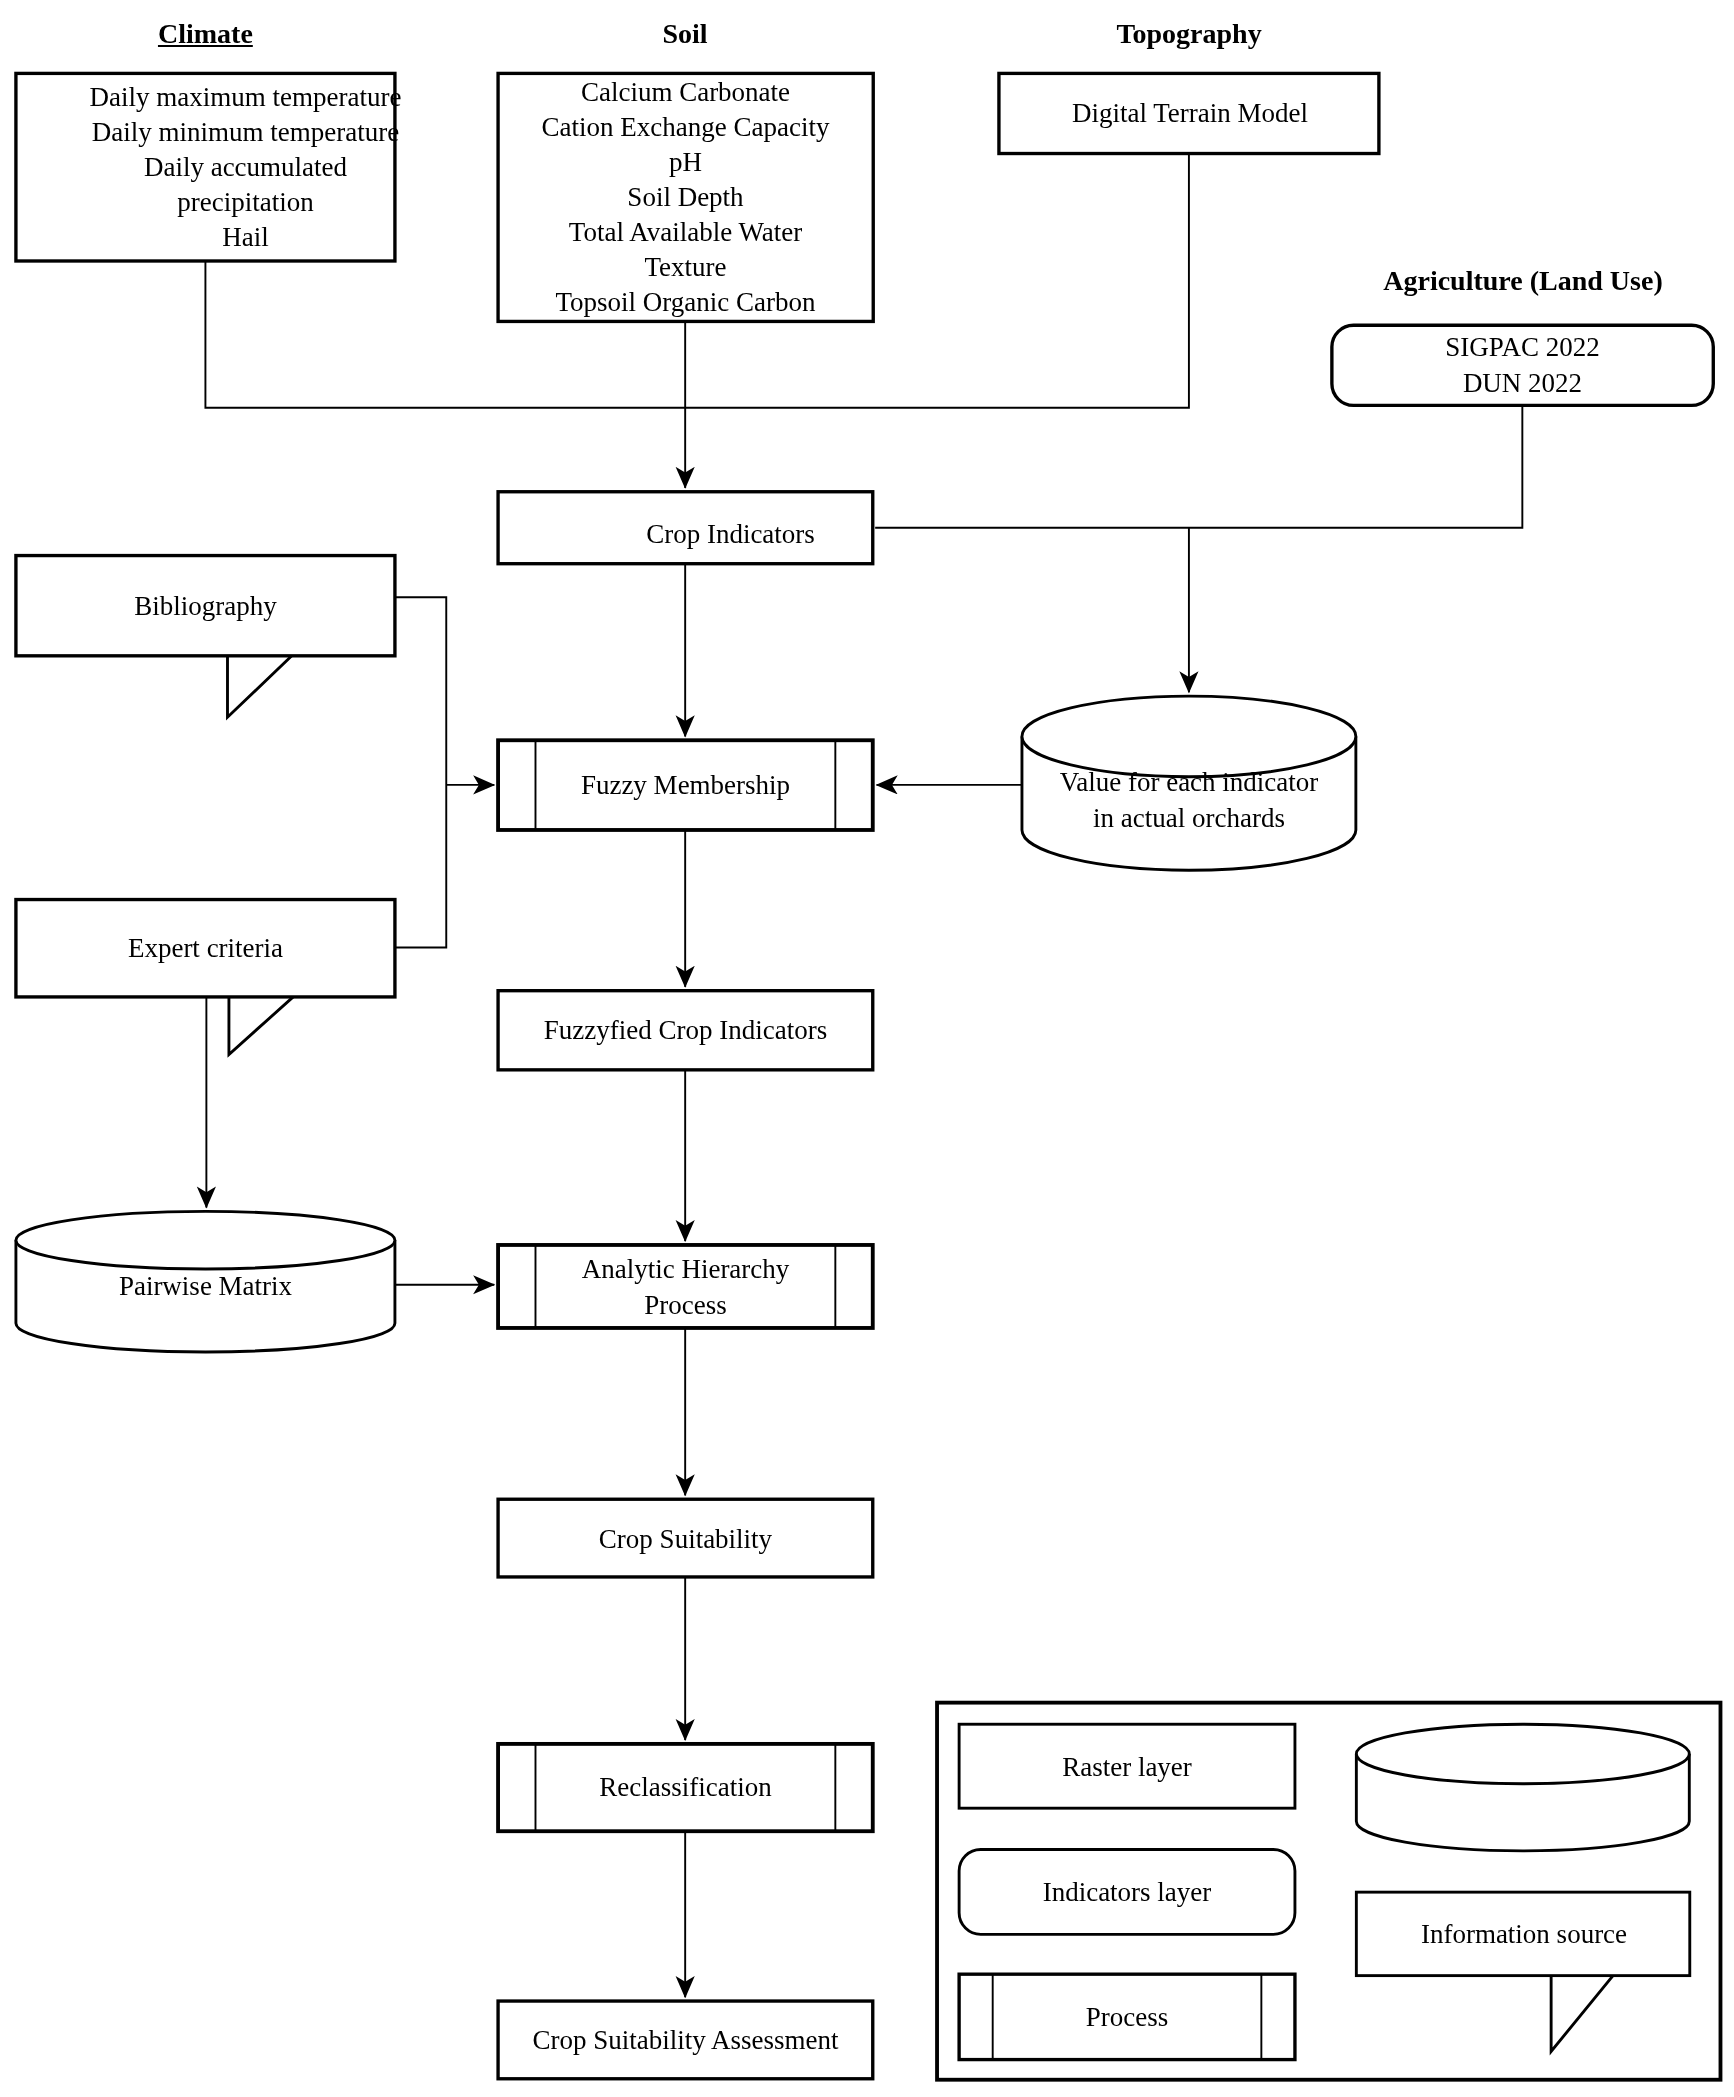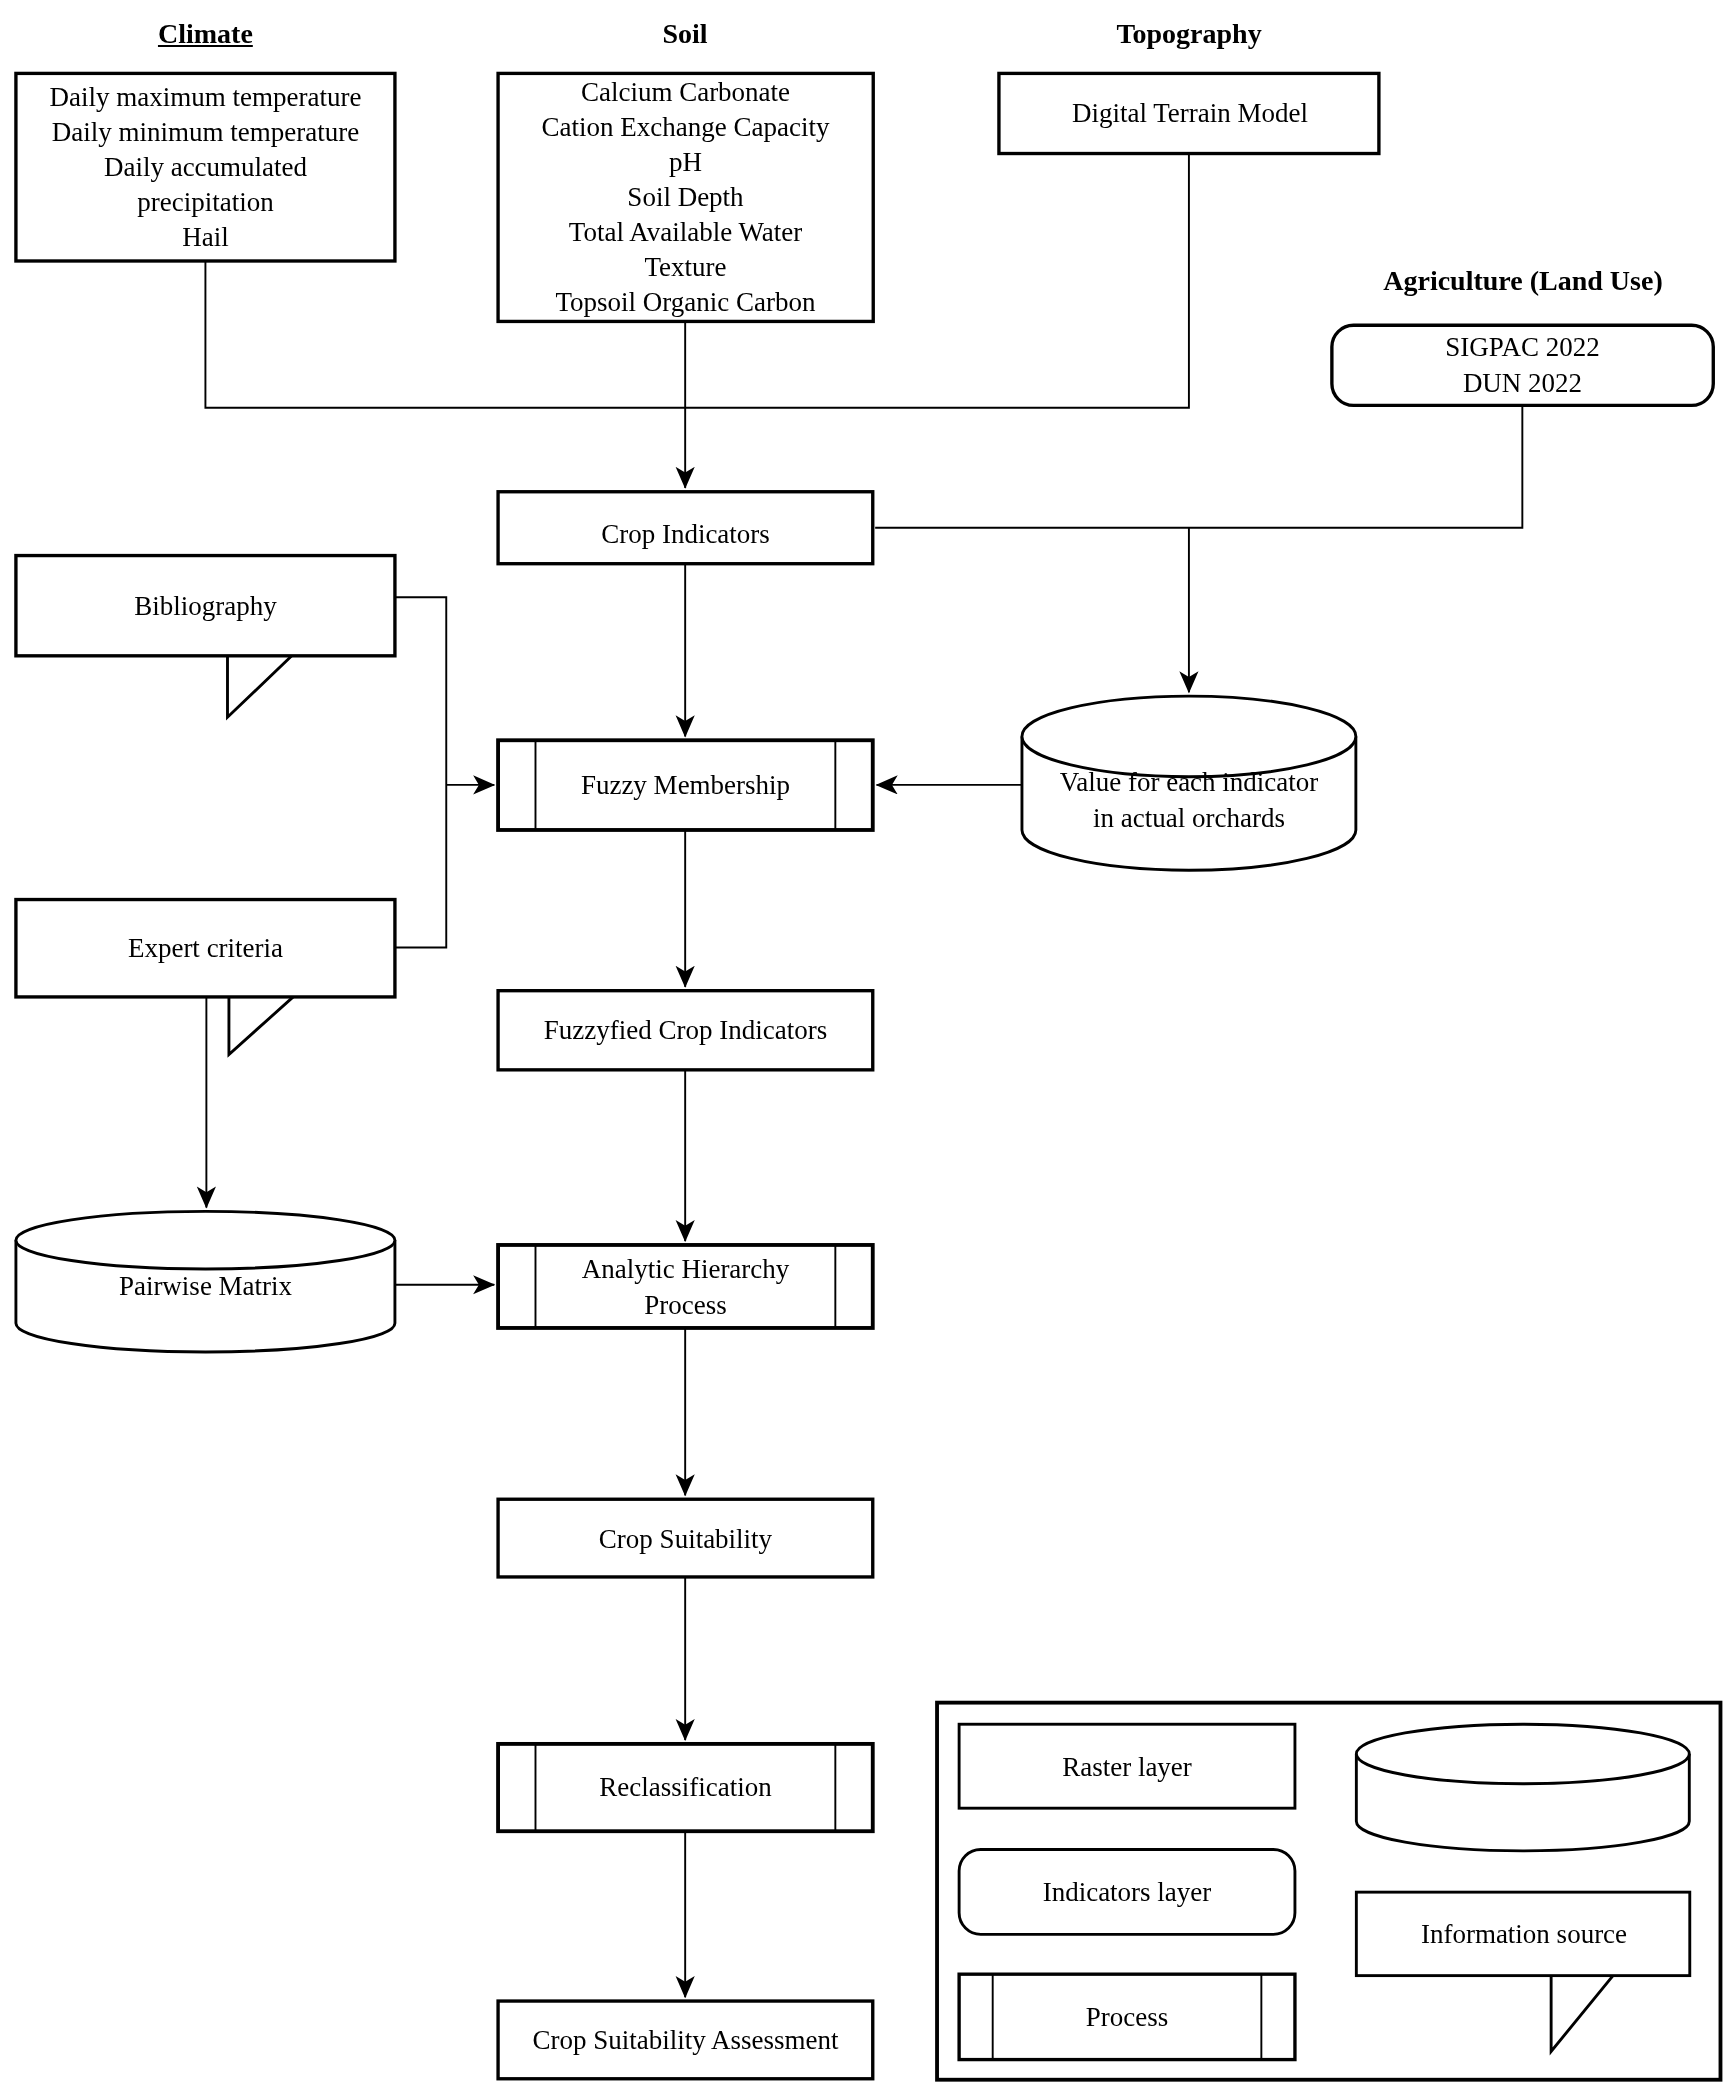--- a/index.html
+++ b/index.html
@@ -107,36 +107,36 @@
       <line x1="2069" y1="4115" x2="2069" y2="4293" stroke-width="4"></line>
       <line x1="2629" y1="4115" x2="2629" y2="4293" stroke-width="4"></line>
     </g>
   </svg>
 
   <div class="txt hdr" style="left:13.4px;top:12px;width:384px;height:43px;text-decoration:underline;">Climate</div>
   <div class="txt hdr" style="left:493px;top:12px;width:384px;height:43px;">Soil</div>
   <div class="txt hdr" style="left:997px;top:12px;width:384px;height:43px;">Topography</div>
   <div class="txt hdr" style="left:1307px;top:259px;width:432px;height:43px;">Agriculture (Land Use)</div>
 
-  <div class="txt lines" style="left:16px;top:73px;width:379px;height:188px;">Daily maximum temperature
+  <div class="txt lines" style="left:16px;top:73px;width:379px;height:188px;padding-left:40px;">Daily maximum temperature
 Daily minimum temperature
 Daily accumulated
 precipitation
 Hail</div>
   <div class="txt lines" style="left:498px;top:73px;width:375px;height:248px;">Calcium Carbonate
 Cation Exchange Capacity
 pH
 Soil Depth
 Total Available Water
 Texture
 Topsoil Organic Carbon</div>
   <div class="txt" style="left:999px;top:73px;width:310px;height:80px;padding-left:36px;">Digital Terrain Model</div>
   <div class="txt lines" style="left:1332px;top:325px;width:381px;height:80px;line-height:36px;">SIGPAC 2022
 DUN 2022</div>
-  <div class="txt" style="left:498px;top:492px;width:375px;height:84px;">Crop Indicators</div>
+  <div class="txt" style="left:498px;top:492px;width:375px;height:84px;padding-left:45px;">Crop Indicators</div>
   <div class="txt" style="left:16px;top:556px;width:379px;height:100px;">Bibliography</div>
   <div class="txt" style="left:498px;top:740px;width:375px;height:90px;">Fuzzy Membership</div>
   <div class="txt lines" style="left:1022px;top:737px;width:334px;height:125px;line-height:36px;">Value for each indicator
 in actual orchards</div>
   <div class="txt" style="left:16px;top:900px;width:379px;height:97px;">Expert criteria</div>
   <div class="txt" style="left:498px;top:991px;width:375px;height:79px;">Fuzzyfied Crop Indicators</div>
   <div class="txt" style="left:16px;top:1233px;width:379px;height:106px;">Pairwise Matrix</div>
   <div class="txt lines" style="left:498px;top:1245px;width:375px;height:83px;line-height:36px;">Analytic Hierarchy
 Process</div>
   <div class="txt" style="left:498px;top:1500px;width:375px;height:78px;">Crop Suitability</div>

